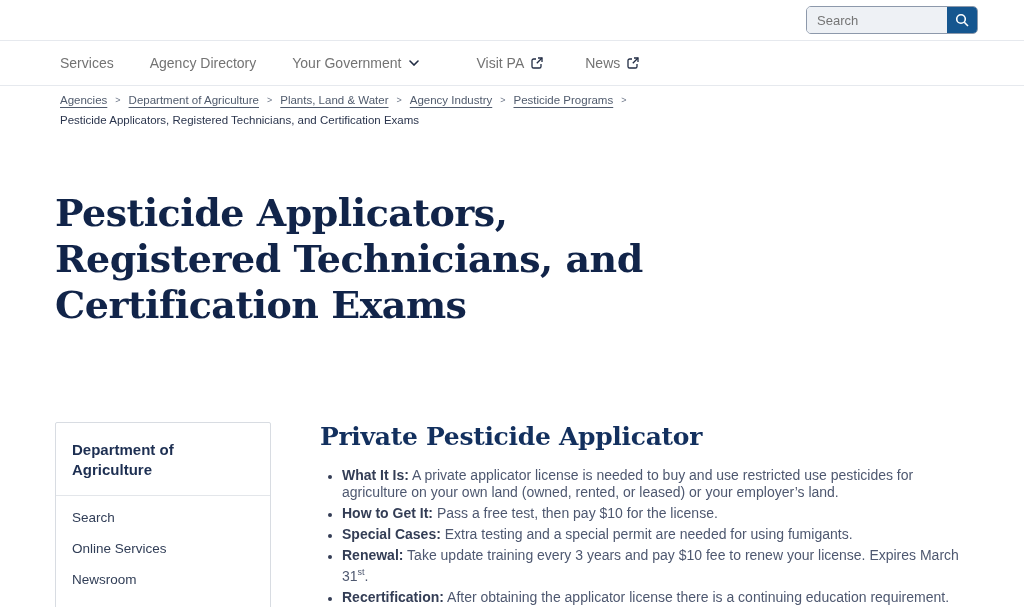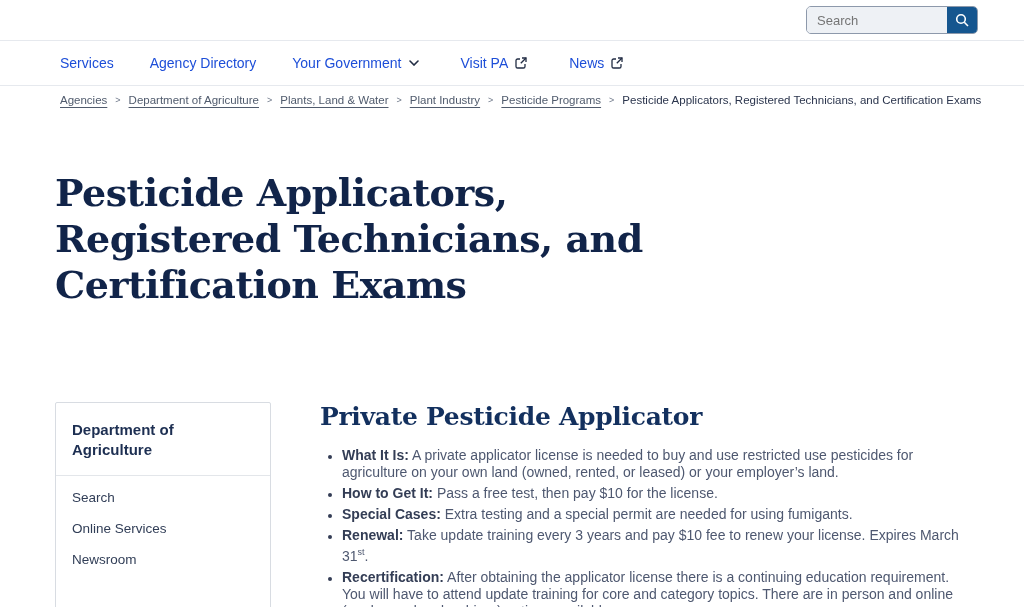--- a/index.html
+++ b/index.html
@@ -12,21 +12,21 @@
   .logo { display:flex; align-items:center; gap:9px; cursor:pointer; }
   .logo-text { font-family:"DejaVu Serif", serif; font-size:12.5px; line-height:1.2; color:#1e3050; font-weight:700; }
   .top-right { margin-left:auto; display:flex; align-items:center; gap:16px; }
   .translate-btn { display:flex; align-items:center; gap:7px; border:1px solid #3c4a5e; border-radius:6px; background:#fff; padding:4px 12px; height:27px; font-size:13px; color:#222d44; font-family:inherit; cursor:pointer; }
   .searchbox { display:flex; align-items:stretch; height:28px; border:1px solid #8d99ab; border-radius:5px; overflow:hidden; background:#eef1f5; }
   .searchbox input { border:none; outline:none; background:#eef1f5; width:140px; padding:0 10px; font-size:13px; color:#3d485c; font-family:inherit; }
   .searchbox button { width:30px; border:none; background:#15568f; display:flex; align-items:center; justify-content:center; cursor:pointer; }
 
   
   .navbar { height:45px; display:flex; align-items:center; gap:36px; padding:0 0 0 60px; border-bottom:1px solid #e6e9ee; background:#fff; }
-  .nav-item { display:flex; align-items:center; gap:7px; font-size:14px; color:#1d4ed8; font-weight:500; cursor:pointer; text-decoration:none; }
+  .nav-item { display:flex; align-items:center; gap:7px; font-size:14px; color:#737373; font-weight:500; cursor:pointer; text-decoration:none; }
 
   
   .breadcrumb { display:flex; align-items:center; flex-wrap:wrap; gap:8px; padding:8px 40px 8px 60px; font-size:11.5px; color:#505b6d; }
   .crumb-link { color:#505b6d; text-decoration:underline; text-underline-offset:3px; cursor:pointer; }
   .crumb-sep { font-size:9px; color:#6b7587; }
   .crumb-current { color:#2b354d; }
 
   
   h1.page-title { margin:56px 0 0 55px; width:600px; font-family:"DejaVu Serif", serif; font-weight:700; font-size:38px; line-height:46px; color:#112449; letter-spacing:-0.5px; }
 
@@ -78,21 +78,21 @@
       <span>Agency Directory</span>
     </a>
     <a class="nav-item">
       <span>Your Government</span>
       <span style="display:flex;">
         <svg width="10" height="6" viewBox="0 0 10 6" fill="none" stroke="#222d44" stroke-width="1.6" stroke-linecap="round">
           <path d="M1 1 L5 5 L9 1"></path>
         </svg>
       </span>
     </a>
-    <a class="nav-item" style="margin-left:6px;">
+    <a class="nav-item" style="margin-left:22px;">
       <span>Visit PA</span>
       <span style="display:flex;">
         <svg width="12" height="12" viewBox="0 0 12 12" fill="none" stroke="#222d44" stroke-width="1.3">
           <path d="M5 2 H2.6 C1.7 2 1 2.7 1 3.6 V9.4 C1 10.3 1.7 11 2.6 11 H8.4 C9.3 11 10 10.3 10 9.4 V7"></path>
           <path d="M7 1 H11 V5"></path>
           <path d="M11 1 L5.8 6.2"></path>
         </svg>
       </span>
     </a>
     <a class="nav-item" style="margin-left:6px;">
@@ -107,21 +107,21 @@
     </a>
   </nav>
 
   <div class="breadcrumb">
     <a class="crumb-link">Agencies</a>
     <span class="crumb-sep">&gt;</span>
     <a class="crumb-link">Department of Agriculture</a>
     <span class="crumb-sep">&gt;</span>
     <a class="crumb-link">Plants, Land &amp; Water</a>
     <span class="crumb-sep">&gt;</span>
-    <a class="crumb-link">Plant Industry</a>
+    <a class="crumb-link">Agency Industry</a>
     <span class="crumb-sep">&gt;</span>
     <a class="crumb-link">Pesticide Programs</a>
     <span class="crumb-sep">&gt;</span>
     <span class="crumb-current">Pesticide Applicators, Registered Technicians, and Certification Exams</span>
   </div>
 
   <h1 class="page-title">Pesticide Applicators, Registered Technicians, and Certification Exams</h1>
 
   <div class="columns">
 

